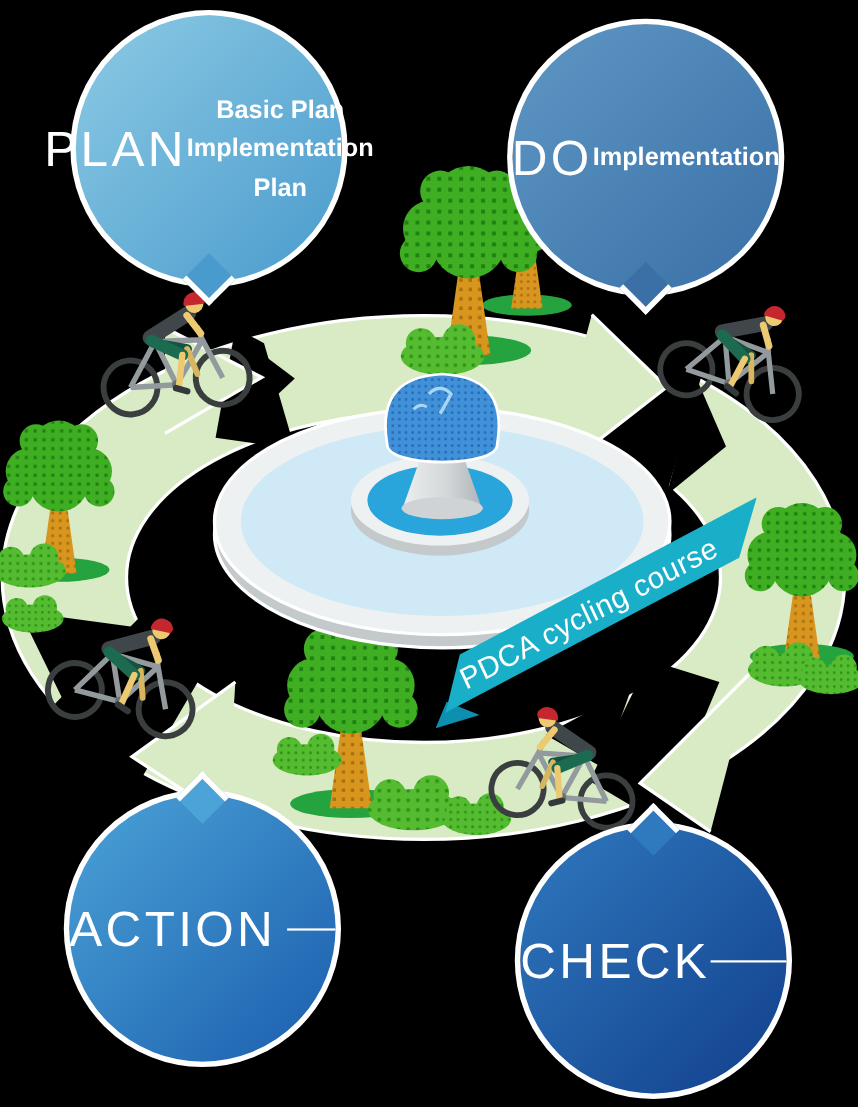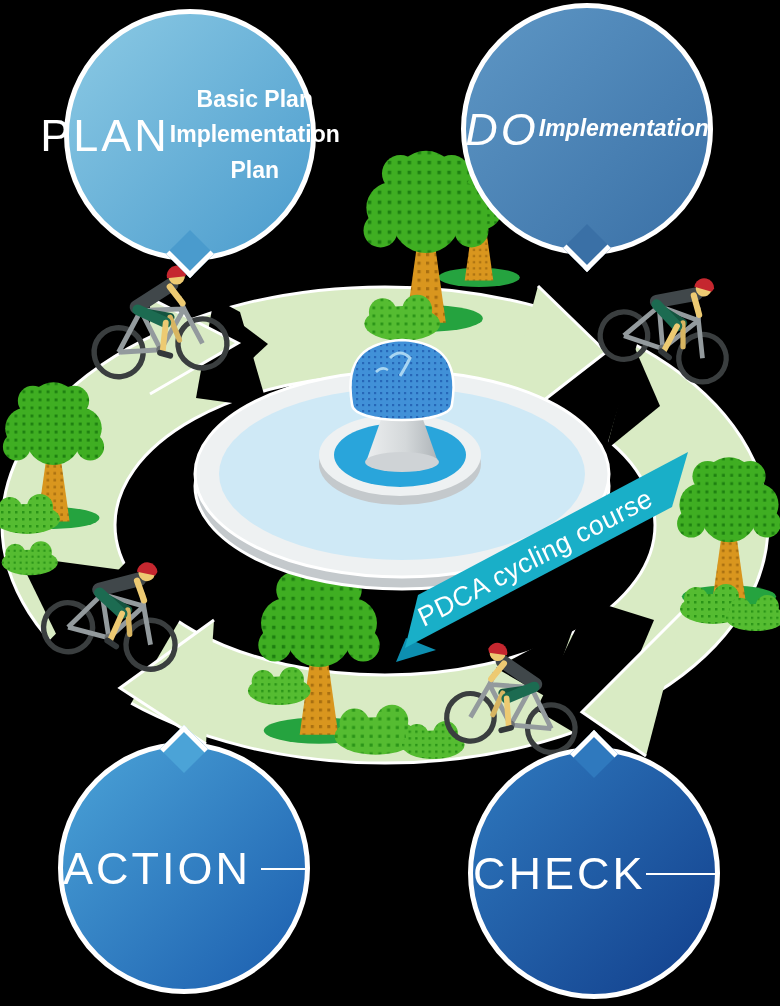--- a/index.html
+++ b/index.html
@@ -11,22 +11,22 @@
   .scene{position:absolute;left:0;top:0;}
 
   
   .bubble{
     position:absolute;width:252px;height:252px;border-radius:50%;
     border:5px solid #fff;box-sizing:border-box;
     display:flex;flex-direction:row;align-items:center;justify-content:center;
     text-align:center;color:#fff;z-index:30;
   }
   .bubble.plan  {left:64px; top:9px;  background:linear-gradient(135deg,var(--plan_start),var(--plan_end));}
-  .bubble.do    {left:461px;top:3px;  background:linear-gradient(135deg,var(--do_start),var(--do_end));font-style:italic;}
-  .bubble.action{left:58px; top:742px;background:linear-gradient(135deg,var(--action_start),var(--action_end));gap:10px;}
+  .bubble.do    {left:461px;top:17px;  background:linear-gradient(135deg,var(--do_start),var(--do_end));}
+  .bubble.action{left:58px; top:718px;background:linear-gradient(135deg,var(--action_start),var(--action_end));gap:10px;}
   .bubble.check {left:468px;top:747px;background:linear-gradient(135deg,var(--check_start),var(--check_end));}
 
   .bubble-title{font-size:45px;font-weight:300;letter-spacing:3px;line-height:1;}
   .divider{width:152px;height:2px;background:#fff;margin:14px 0 12px;}
   .bubble-sub{font-size:23px;font-weight:bold;line-height:1.55;}
   .bubble-sub span{display:block;}
 
   .tail{
     position:absolute;left:50%;width:34px;height:34px;
     transform:translateX(-50%) rotate(45deg);box-sizing:border-box;

